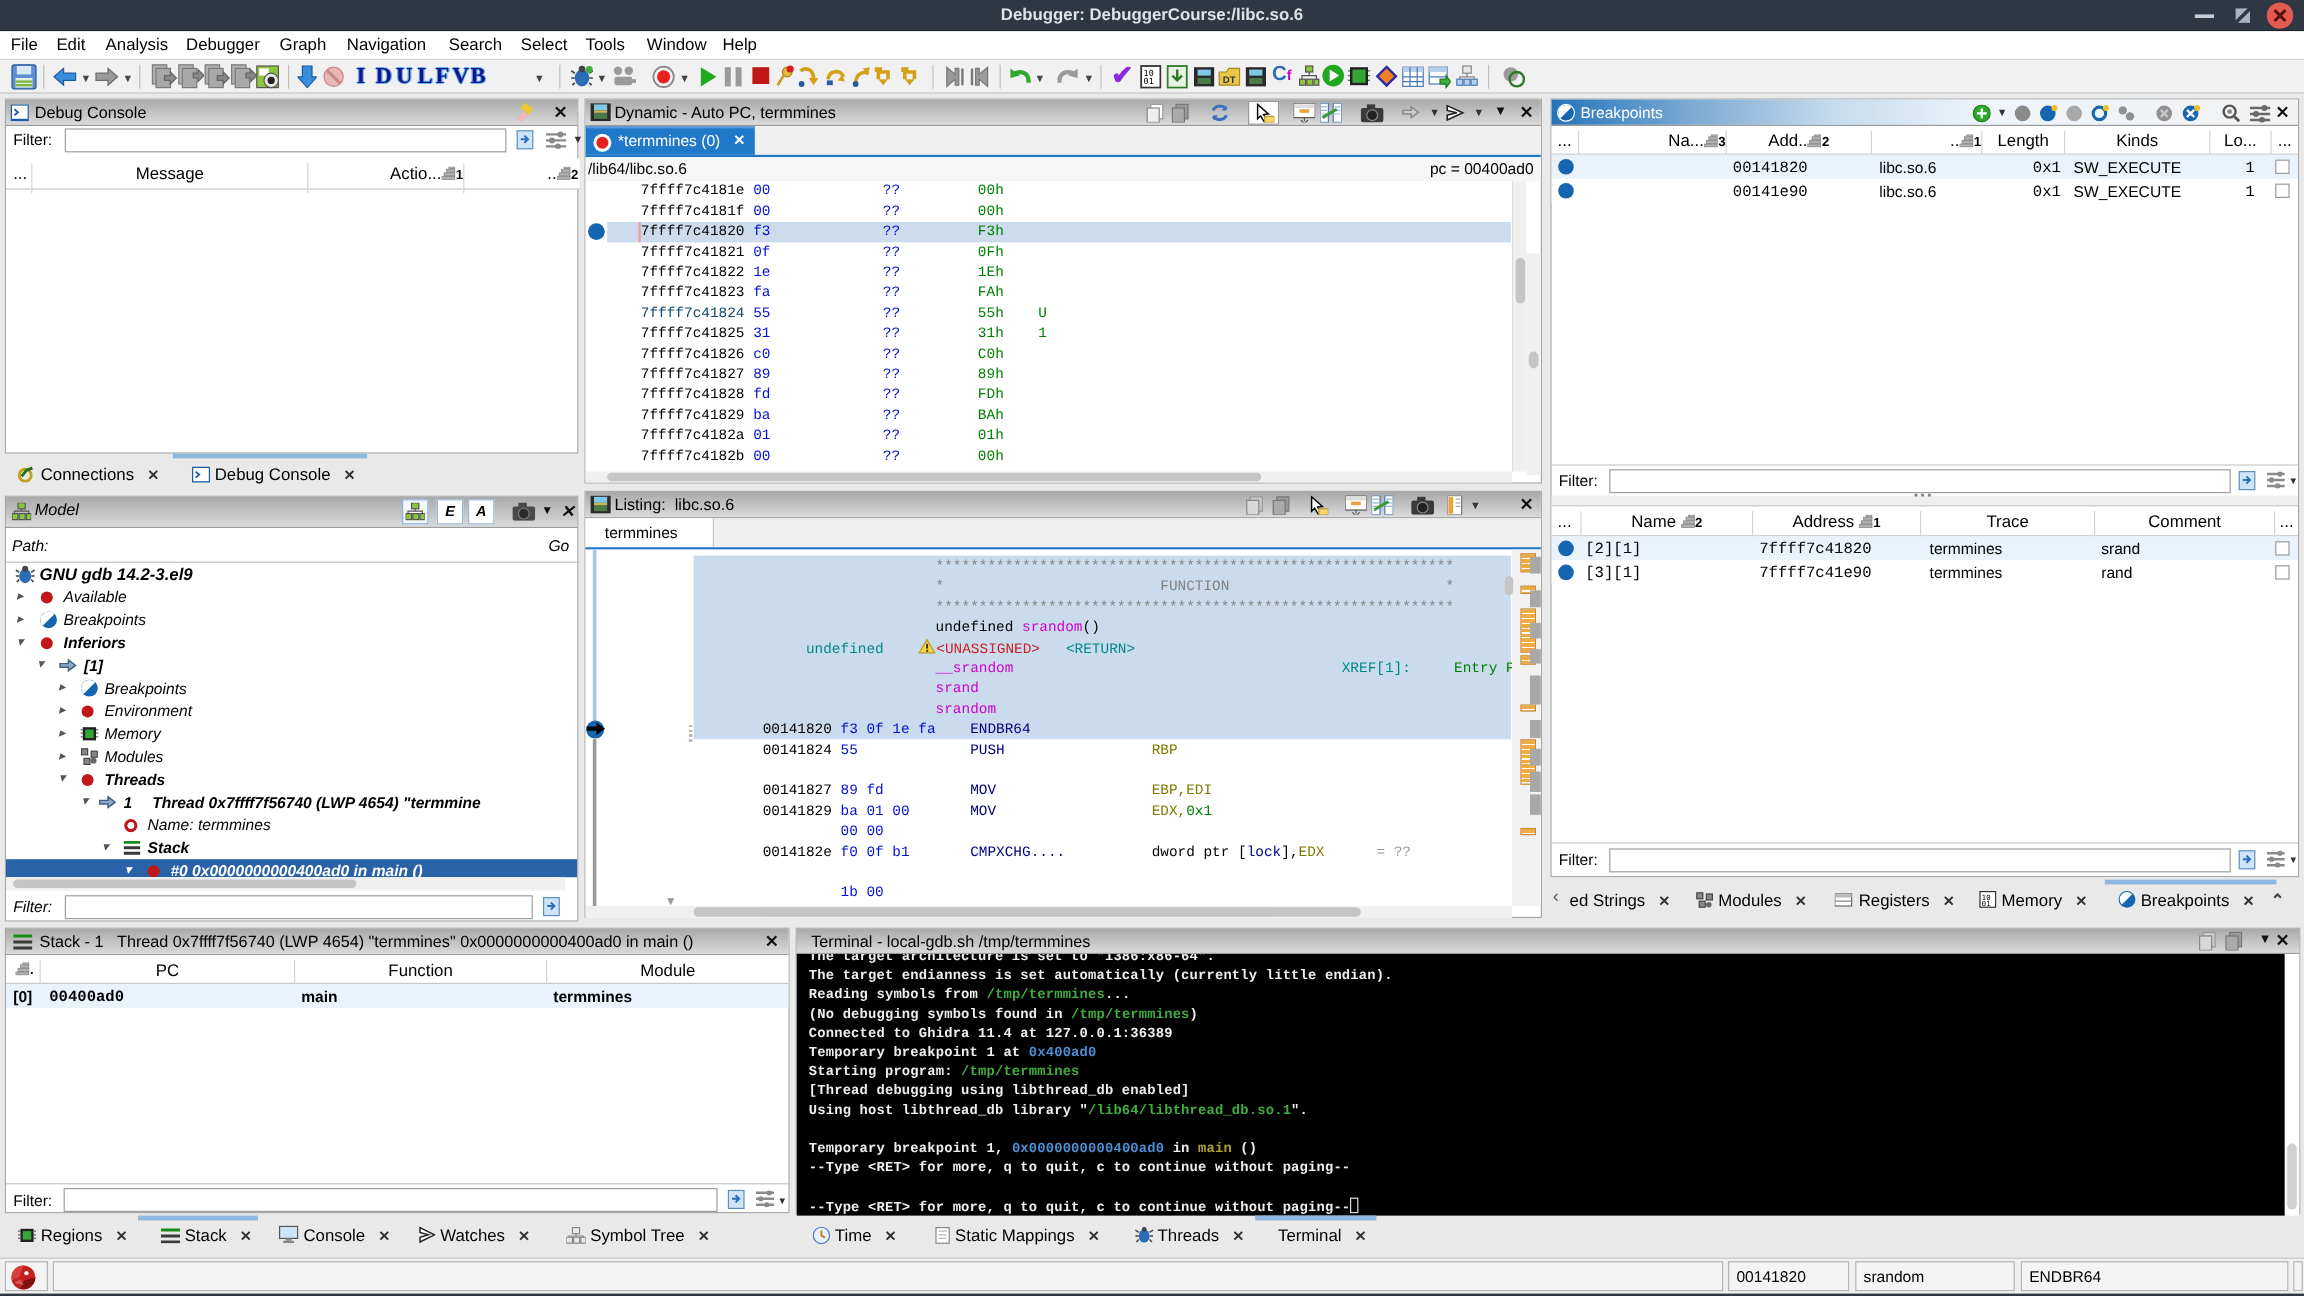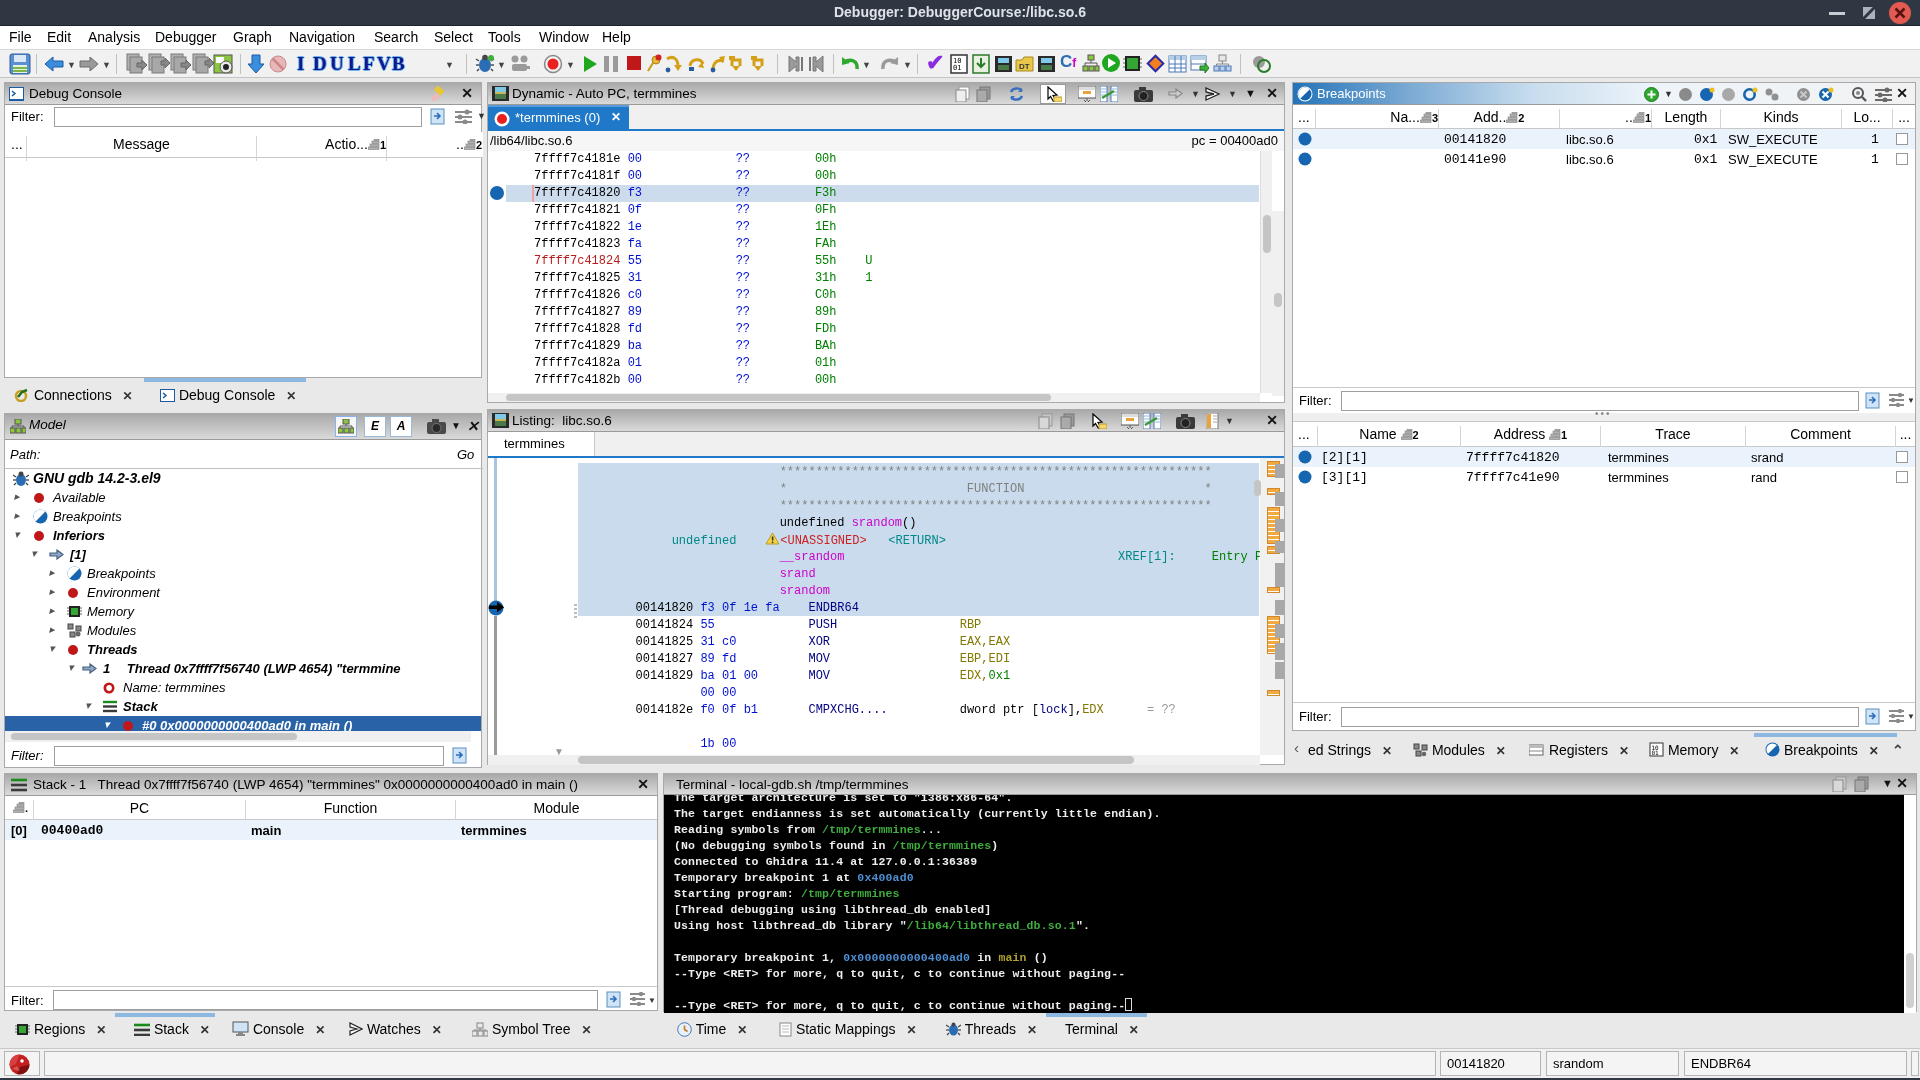--- a/index.html
+++ b/index.html
@@ -604,21 +604,21 @@
   <div id="hexarea" class="abs mono" style="left:0;top:68px;width:772px;height:242px;background:#fff;font-size:12px;">
 <div class="abs" style="left:46px;top:0px;height:17px;line-height:17px;white-space:pre;"><span style="color:#000">7ffff7c4181e</span> <span style="color:#0010d0">00</span>             <span style="color:#0010d0">??</span>         <span style="color:#008000">00h</span>    <span style="color:#008000"></span></div>
 <div class="abs" style="left:46px;top:17px;height:17px;line-height:17px;white-space:pre;"><span style="color:#000">7ffff7c4181f</span> <span style="color:#0010d0">00</span>             <span style="color:#0010d0">??</span>         <span style="color:#008000">00h</span>    <span style="color:#008000"></span></div>
 <div class="abs" style="left:18px;top:34px;width:753px;height:17px;background:#ccdcec;"></div>
       <div class="abs" style="left:2px;top:35px;width:14px;height:14px;border-radius:50%;background:#1565b0;"></div>
       <div class="abs" style="left:44px;top:34px;width:2px;height:17px;background:#f0a0a0;"></div>
       <div class="abs" style="left:46px;top:34px;height:17px;line-height:17px;white-space:pre;"><span style="color:#000">7ffff7c41820</span> <span style="color:#0010d0">f3</span>             <span style="color:#0010d0">??</span>         <span style="color:#008000">F3h</span>    <span style="color:#008000"></span></div>
 <div class="abs" style="left:46px;top:51px;height:17px;line-height:17px;white-space:pre;"><span style="color:#000">7ffff7c41821</span> <span style="color:#0010d0">0f</span>             <span style="color:#0010d0">??</span>         <span style="color:#008000">0Fh</span>    <span style="color:#008000"></span></div>
 <div class="abs" style="left:46px;top:68px;height:17px;line-height:17px;white-space:pre;"><span style="color:#000">7ffff7c41822</span> <span style="color:#0010d0">1e</span>             <span style="color:#0010d0">??</span>         <span style="color:#008000">1Eh</span>    <span style="color:#008000"></span></div>
 <div class="abs" style="left:46px;top:85px;height:17px;line-height:17px;white-space:pre;"><span style="color:#000">7ffff7c41823</span> <span style="color:#0010d0">fa</span>             <span style="color:#0010d0">??</span>         <span style="color:#008000">FAh</span>    <span style="color:#008000"></span></div>
-<div class="abs" style="left:46px;top:102px;height:17px;line-height:17px;white-space:pre;"><span style="color:#b91c1c">7ffff7c41824</span> <span style="color:#0010d0">55</span>             <span style="color:#0010d0">??</span>         <span style="color:#008000">55h</span>    <span style="color:#008000">U</span></div>
+<div class="abs" style="left:46px;top:102px;height:17px;line-height:17px;white-space:pre;"><span style="color:#0c4a6e">7ffff7c41824</span> <span style="color:#0010d0">55</span>             <span style="color:#0010d0">??</span>         <span style="color:#008000">55h</span>    <span style="color:#008000">U</span></div>
 <div class="abs" style="left:46px;top:119px;height:17px;line-height:17px;white-space:pre;"><span style="color:#000">7ffff7c41825</span> <span style="color:#0010d0">31</span>             <span style="color:#0010d0">??</span>         <span style="color:#008000">31h</span>    <span style="color:#008000">1</span></div>
 <div class="abs" style="left:46px;top:136px;height:17px;line-height:17px;white-space:pre;"><span style="color:#000">7ffff7c41826</span> <span style="color:#0010d0">c0</span>             <span style="color:#0010d0">??</span>         <span style="color:#008000">C0h</span>    <span style="color:#008000"></span></div>
 <div class="abs" style="left:46px;top:153px;height:17px;line-height:17px;white-space:pre;"><span style="color:#000">7ffff7c41827</span> <span style="color:#0010d0">89</span>             <span style="color:#0010d0">??</span>         <span style="color:#008000">89h</span>    <span style="color:#008000"></span></div>
 <div class="abs" style="left:46px;top:170px;height:17px;line-height:17px;white-space:pre;"><span style="color:#000">7ffff7c41828</span> <span style="color:#0010d0">fd</span>             <span style="color:#0010d0">??</span>         <span style="color:#008000">FDh</span>    <span style="color:#008000"></span></div>
 <div class="abs" style="left:46px;top:187px;height:17px;line-height:17px;white-space:pre;"><span style="color:#000">7ffff7c41829</span> <span style="color:#0010d0">ba</span>             <span style="color:#0010d0">??</span>         <span style="color:#008000">BAh</span>    <span style="color:#008000"></span></div>
 <div class="abs" style="left:46px;top:204px;height:17px;line-height:17px;white-space:pre;"><span style="color:#000">7ffff7c4182a</span> <span style="color:#0010d0">01</span>             <span style="color:#0010d0">??</span>         <span style="color:#008000">01h</span>    <span style="color:#008000"></span></div>
 <div class="abs" style="left:46px;top:221px;height:17px;line-height:17px;white-space:pre;"><span style="color:#000">7ffff7c4182b</span> <span style="color:#0010d0">00</span>             <span style="color:#0010d0">??</span>         <span style="color:#008000">00h</span>    <span style="color:#008000"></span></div>
 </div>
   <div class="sbv" style="left:772px;top:68px;width:12px;height:242px;border-left:1px solid #ddd;">
       <div class="sbthumb" style="left:2px;top:64px;width:8px;height:38px;"></div>
@@ -714,21 +714,20 @@
 <div class="abs mono" style="left:90px;top:74px;width:682px;height:17px;line-height:17px;font-size:12px;white-space:pre;overflow:hidden;">             <span style="color:#008888">undefined</span>    <svg width="15" height="13" style="vertical-align:-1px">
           <path d="M7.5 1L14 12H1z" fill="#f5d440" stroke="#b89a30"></path>
           <rect x="6.8" y="4.5" width="1.6" height="4" fill="#333"></rect>
           <rect x="6.8" y="9.5" width="1.6" height="1.6" fill="#333"></rect>
         </svg><span style="color:#cc2222">&lt;UNASSIGNED&gt;</span>   <span style="color:#008888">&lt;RETURN&gt;</span></div>
 <div class="abs mono" style="left:90px;top:91px;width:682px;height:17px;line-height:17px;font-size:12px;white-space:pre;overflow:hidden;">                            <span style="color:#cc00cc">__srandom</span>                                      <span style="color:#008888">XREF[1]:</span>     <span style="color:#008000">Entry Poi</span></div>
 <div class="abs mono" style="left:90px;top:108px;width:682px;height:17px;line-height:17px;font-size:12px;white-space:pre;overflow:hidden;">                            <span style="color:#cc00cc">srand</span></div>
 <div class="abs mono" style="left:90px;top:125px;width:682px;height:17px;line-height:17px;font-size:12px;white-space:pre;overflow:hidden;">                            <span style="color:#cc00cc">srandom</span></div>
 <div class="abs mono" style="left:90px;top:142px;width:682px;height:17px;line-height:17px;font-size:12px;white-space:pre;overflow:hidden;">        <span style="color:#000">00141820</span> <span style="color:#0010d0">f3 0f 1e fa</span>    <span style="color:#000080">ENDBR64</span></div>
 <div class="abs mono" style="left:90px;top:159px;width:682px;height:17px;line-height:17px;font-size:12px;white-space:pre;overflow:hidden;">        <span style="color:#000">00141824</span> <span style="color:#0010d0">55</span>             <span style="color:#000080">PUSH</span>                 <span style="color:#807800">RBP</span></div>
-<div class="abs mono" style="left:90px;top:176px;width:682px;height:17px;line-height:17px;font-size:12px;white-space:pre;overflow:hidden;">        <span style="color:#000">00141825</span> <span style="color:#0010d0">31 c0</span>          <span style="color:#000080">XOR</span>                  <span style="color:#807800">EAX,EAX</span></div>
 <div class="abs mono" style="left:90px;top:193px;width:682px;height:17px;line-height:17px;font-size:12px;white-space:pre;overflow:hidden;">        <span style="color:#000">00141827</span> <span style="color:#0010d0">89 fd</span>          <span style="color:#000080">MOV</span>                  <span style="color:#807800">EBP,EDI</span></div>
 <div class="abs mono" style="left:90px;top:210px;width:682px;height:17px;line-height:17px;font-size:12px;white-space:pre;overflow:hidden;">        <span style="color:#000">00141829</span> <span style="color:#0010d0">ba 01 00</span>       <span style="color:#000080">MOV</span>                  <span style="color:#807800">EDX,</span><span style="color:#008000">0x1</span></div>
 <div class="abs mono" style="left:90px;top:227px;width:682px;height:17px;line-height:17px;font-size:12px;white-space:pre;overflow:hidden;">                 <span style="color:#0010d0">00 00</span></div>
 <div class="abs mono" style="left:90px;top:244px;width:682px;height:17px;line-height:17px;font-size:12px;white-space:pre;overflow:hidden;">        <span style="color:#000">0014182e</span> <span style="color:#0010d0">f0 0f b1</span>       <span style="color:#000080">CMPXCHG....</span>          <span style="color:#000">dword ptr [</span><span style="color:#000080">lock</span><span style="color:#000">],</span><span style="color:#807800">EDX</span></div>
 <div class="abs mono" style="left:90px;top:278px;width:682px;height:17px;line-height:17px;font-size:12px;white-space:pre;overflow:hidden;">                 <span style="color:#0010d0">1b 00</span></div>
 <div class="abs mono" style="left:659px;top:244px;height:17px;line-height:17px;font-size:12px;color:#999;white-space:pre;">= ??</div>
 <div class="abs" style="left:772px;top:0;width:24px;height:297px;background:#f1f1f1;"></div>
 <div class="abs" style="left:779px;top:3px;width:13px;height:16px;background:repeating-linear-gradient(#f0aa40 0 3px,#fff 3px 4px);border:1px solid #d0882a;"></div>
 <div class="abs" style="left:779px;top:30px;width:13px;height:7px;background:repeating-linear-gradient(#f0aa40 0 3px,#fff 3px 4px);border:1px solid #d0882a;"></div>
 <div class="abs" style="left:779px;top:49px;width:13px;height:37px;background:repeating-linear-gradient(#f0aa40 0 3px,#fff 3px 4px);border:1px solid #d0882a;"></div>

